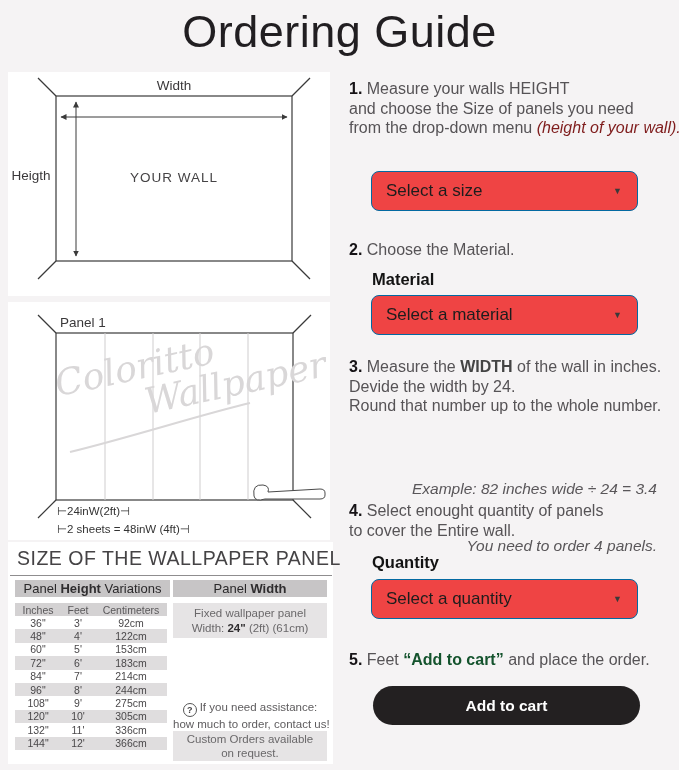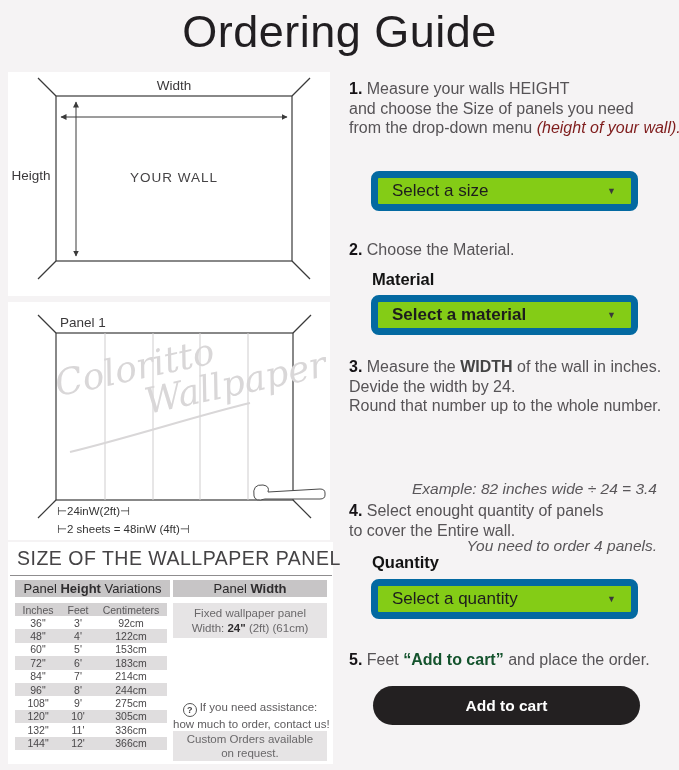--- a/index.html
+++ b/index.html
@@ -73,22 +73,22 @@
   .sline{white-space:pre;}
   .num{font-weight:700;color:#161316;}
   .semi{font-weight:700;color:#444;}
   .note{font-style:italic;font-size:16px;color:#7f1d1d;}
   .example{
     position:absolute;left:349px;top:441px;width:308px;text-align:right;
     font-style:italic;font-size:15.5px;line-height:19px;color:#595659;white-space:pre;
   }
   .field-label{position:absolute;font-size:16.5px;font-weight:700;color:#131313;}
   .select{
-    position:absolute;width:267px;height:40px;background:#84cc16;
-    border:7px solid #0369a1;border-radius:8px;box-sizing:border-box;
+    position:absolute;width:267px;height:40px;background:#ef4444;
+    border:1px solid #0369a1;border-radius:8px;box-sizing:border-box;
     display:flex;align-items:center;cursor:pointer;
   }
   .sel-text{margin-left:14px;font-size:17px;color:#1d1d1d;flex:1;}
   .caret{font-size:9px;color:#3a3a3a;margin-right:15px;}
   .cart-btn{
     position:absolute;left:373px;top:686px;width:267px;height:39px;
     background:#232021;border-radius:20px;color:#ffffff;
     display:flex;align-items:center;justify-content:center;
     font-size:15.5px;font-weight:700;cursor:pointer;
   }
@@ -220,21 +220,21 @@
 <div class="select" style="left:371px;top:171px;">
   <span class="sel-text">Select a size</span>
   <span class="caret">▼</span>
 </div>
 
 <div class="step" style="left:349px;top:240px;">
   <div class="sline"><span class="num">2.</span><span> Choose the Material.</span></div>
 </div>
 
 <div class="field-label" style="left:372px;top:270px;">Material</div>
-<div class="select" style="left:371px;top:295px;font-weight:bold;">
+<div class="select" style="left:371px;top:295px;">
   <span class="sel-text">Select a material</span>
   <span class="caret">▼</span>
 </div>
 
 <div class="step" style="left:349px;top:357px;">
   <div class="sline"><span class="num">3.</span><span> Measure the </span><span class="semi">WIDTH</span><span> of the wall in inches.</span></div>
   <div class="sline">Devide the width by 24.</div>
   <div class="sline">Round that number up to the whole number.</div>
 </div>
 

